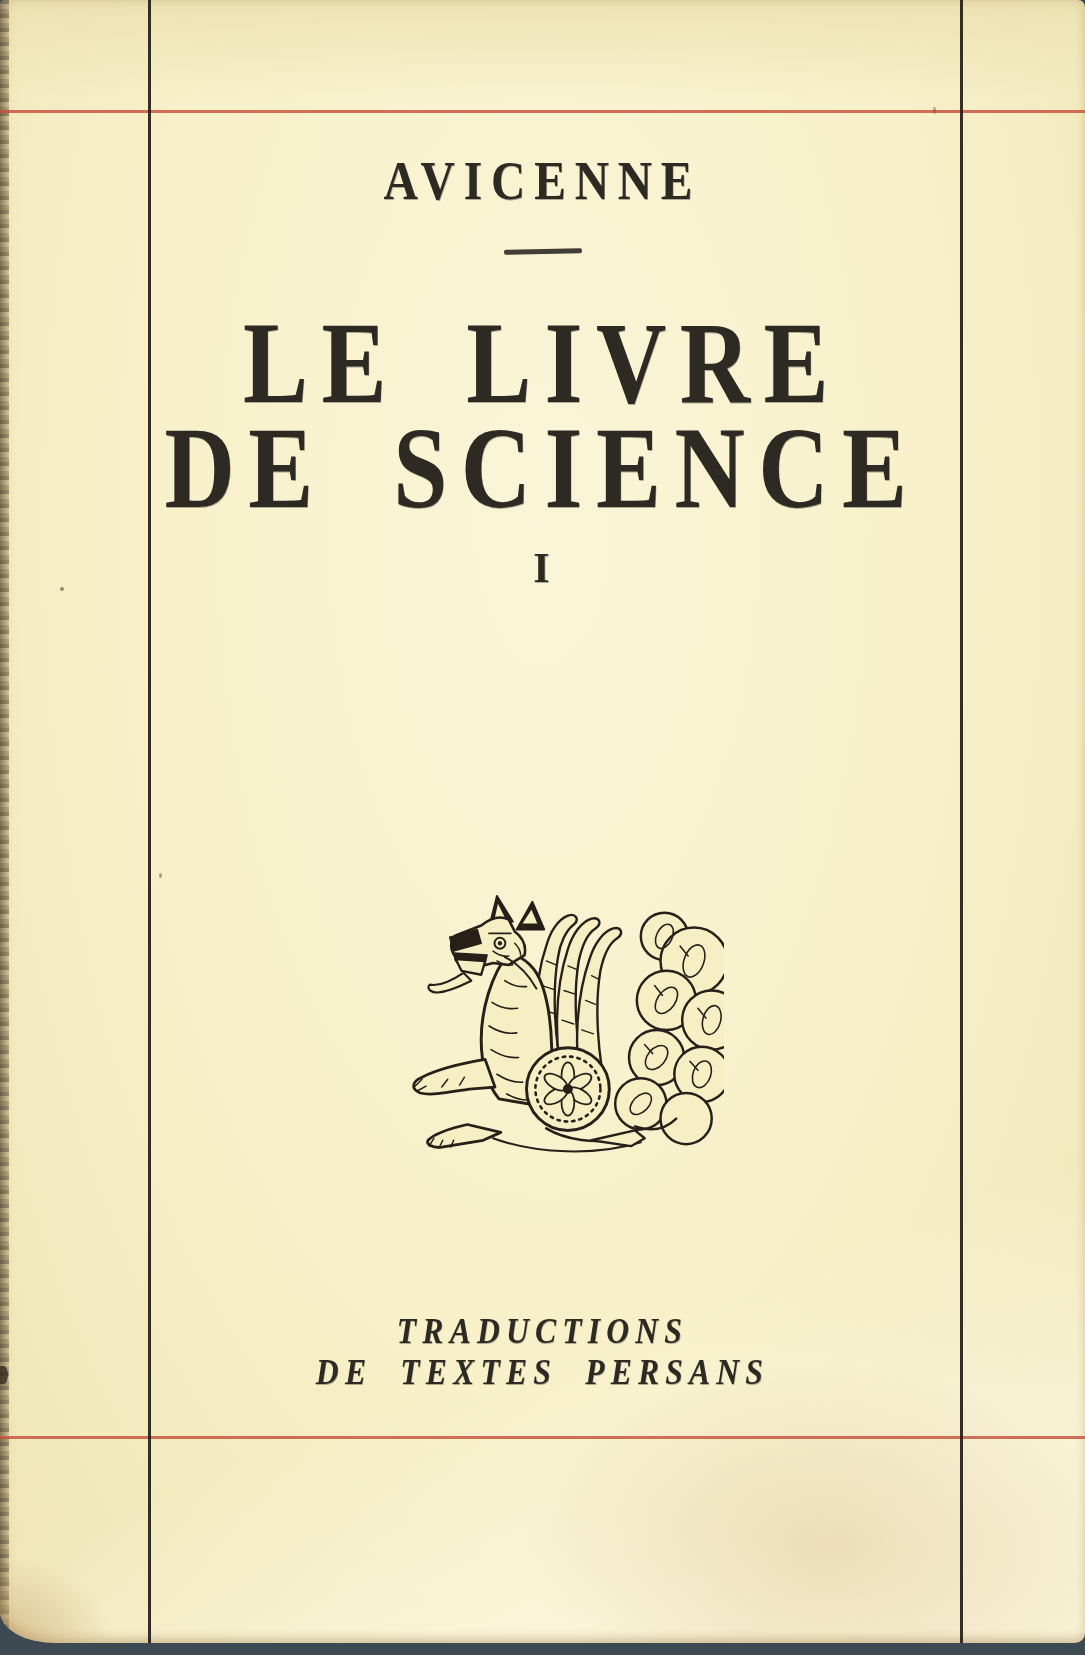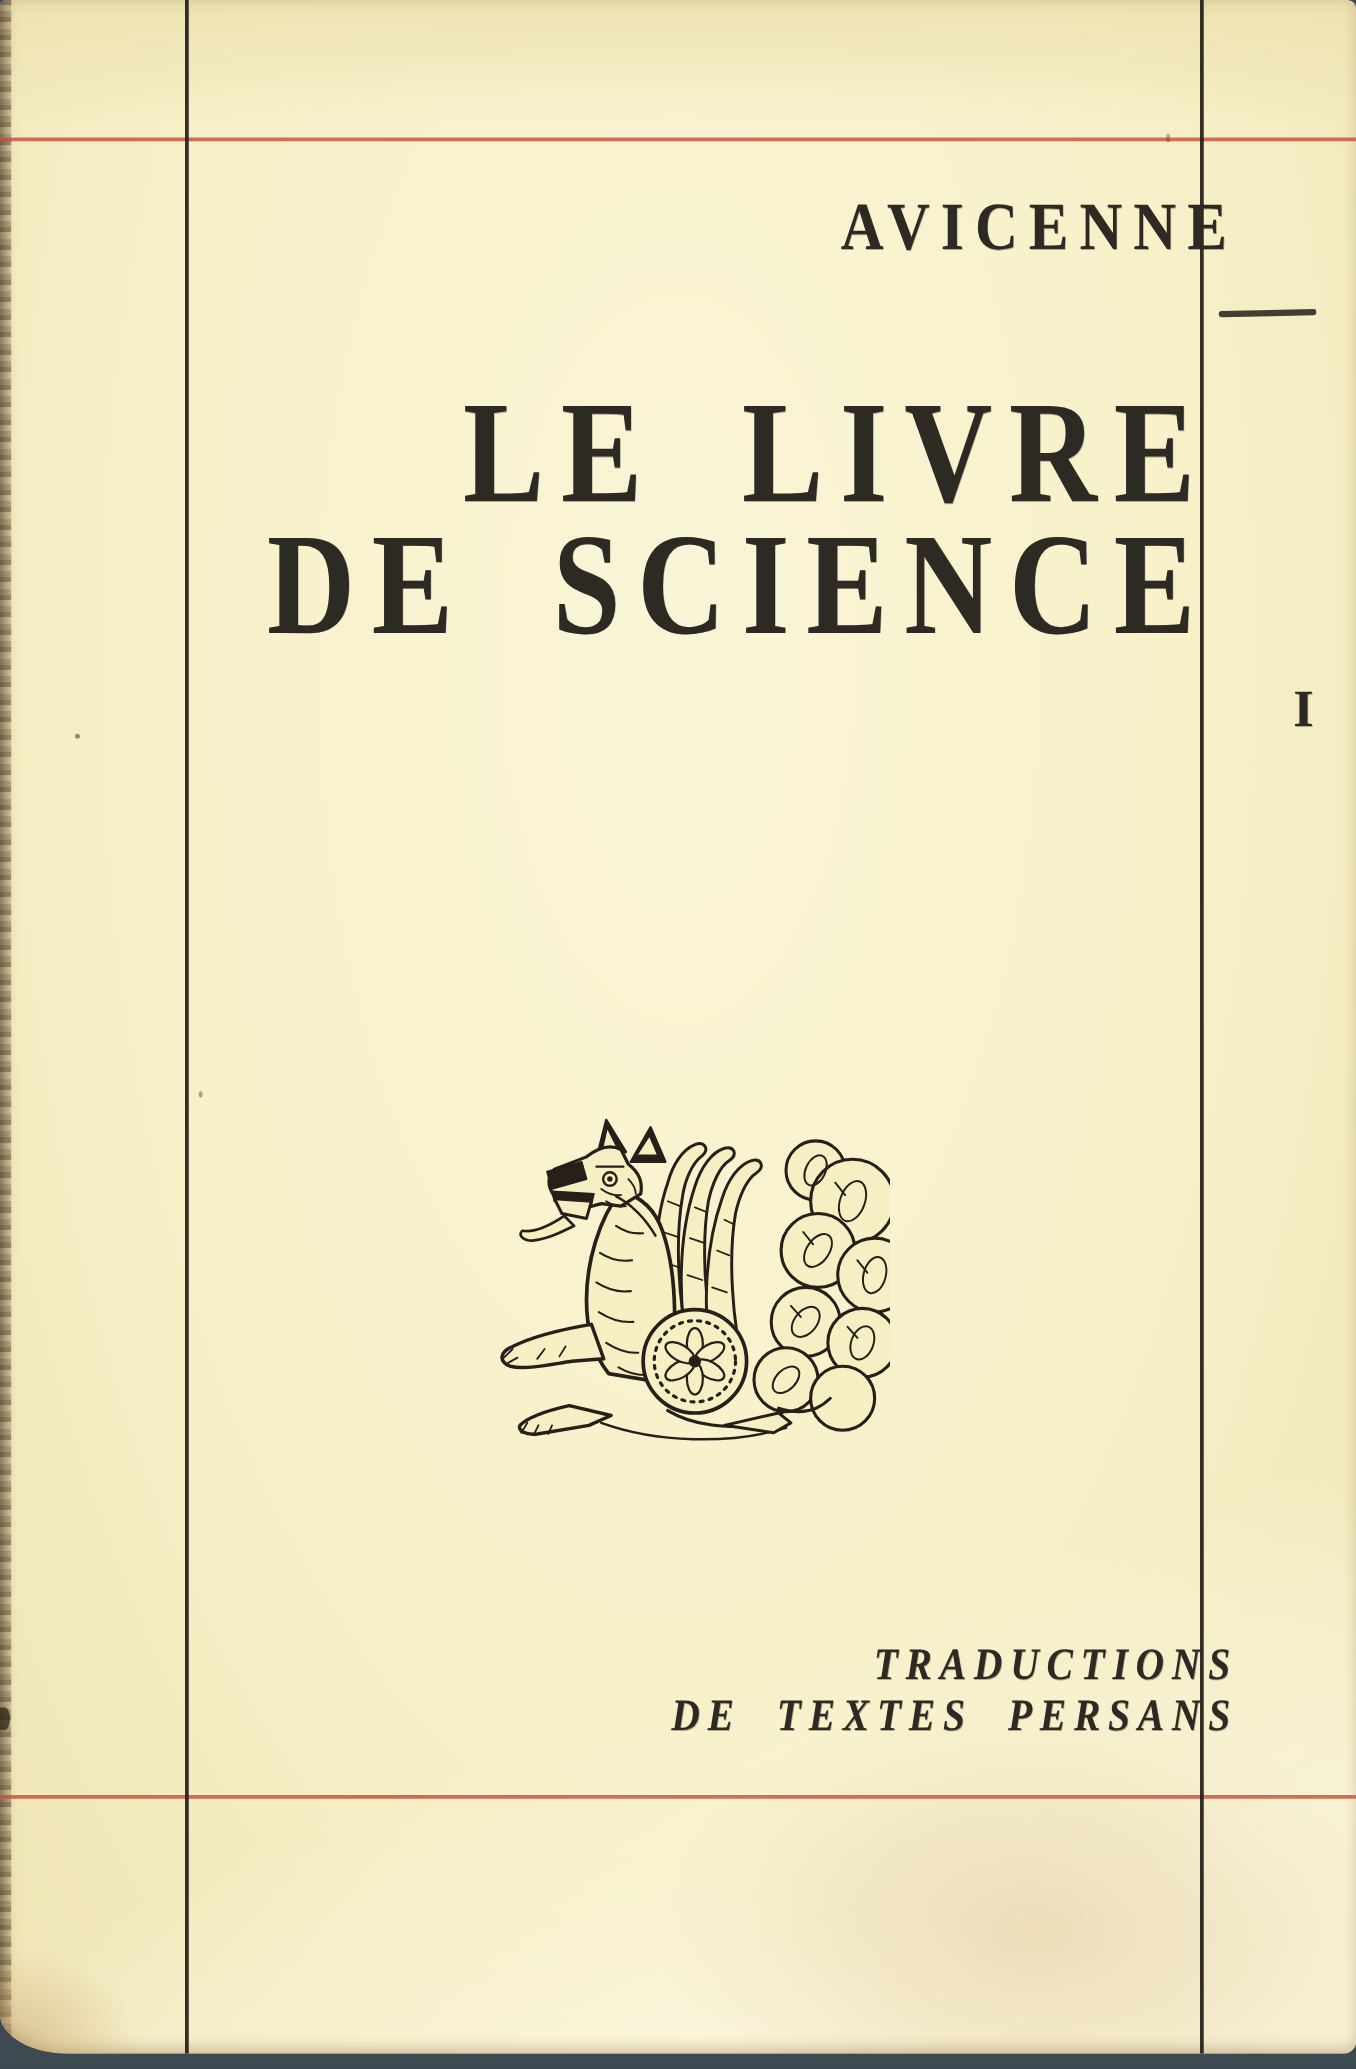--- a/index.html
+++ b/index.html
@@ -44,22 +44,22 @@
   .rule-red.bottom{top:1436px;}
   .rule-black{
     position:absolute;top:0;bottom:0;width:2.5px;
     background:var(--frame-rule);
     opacity:.92;
   }
   .rule-black.left{left:148px;}
   .rule-black.right{left:960px;}
 
   .content{
-    position:absolute;left:8px;width:1045px;top:0;height:100%;
-    text-align:right;color:var(--ink);
+    position:absolute;left:20px;width:1045px;top:0;height:100%;
+    text-align:center;color:var(--ink);
   }
   .t{
     position:absolute;left:0;right:0;line-height:1;
     white-space:nowrap;
     text-shadow:0.6px 0.6px 0 rgba(43,38,30,0.35);
   }
   .author{
     top:154px;font-size:54px;font-weight:bold;letter-spacing:10px;
     transform:scaleX(0.88);
   }

